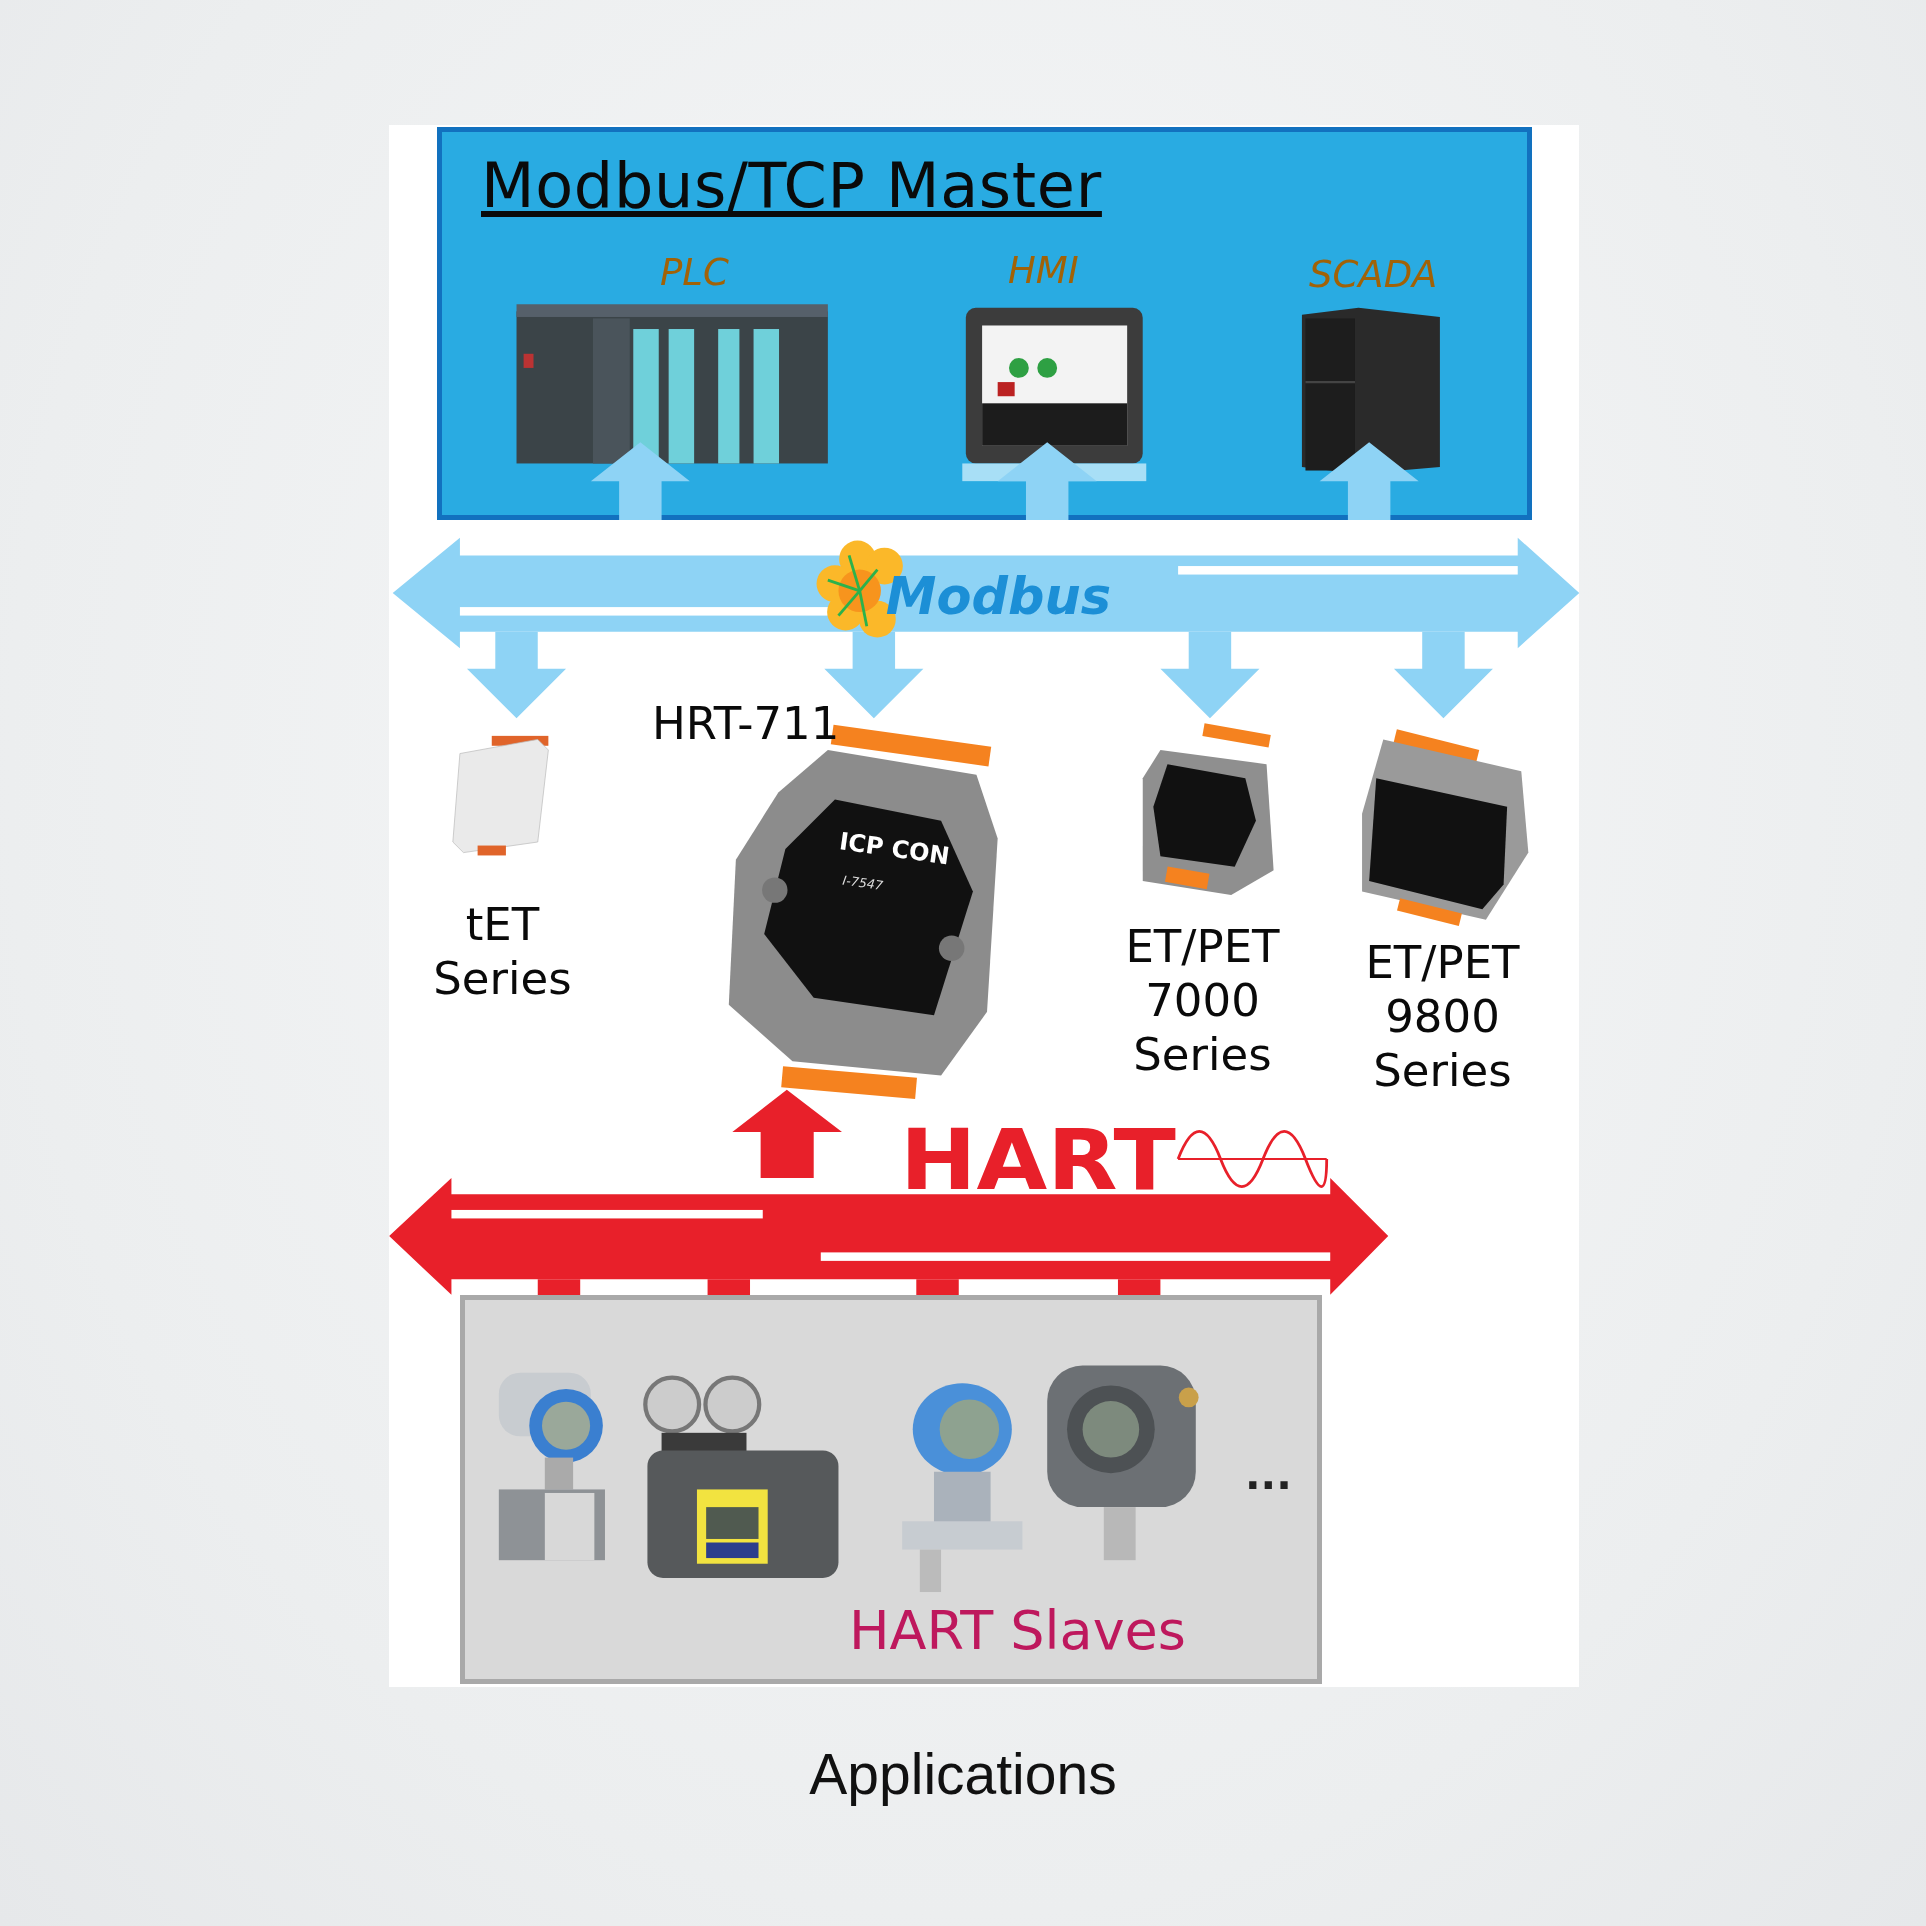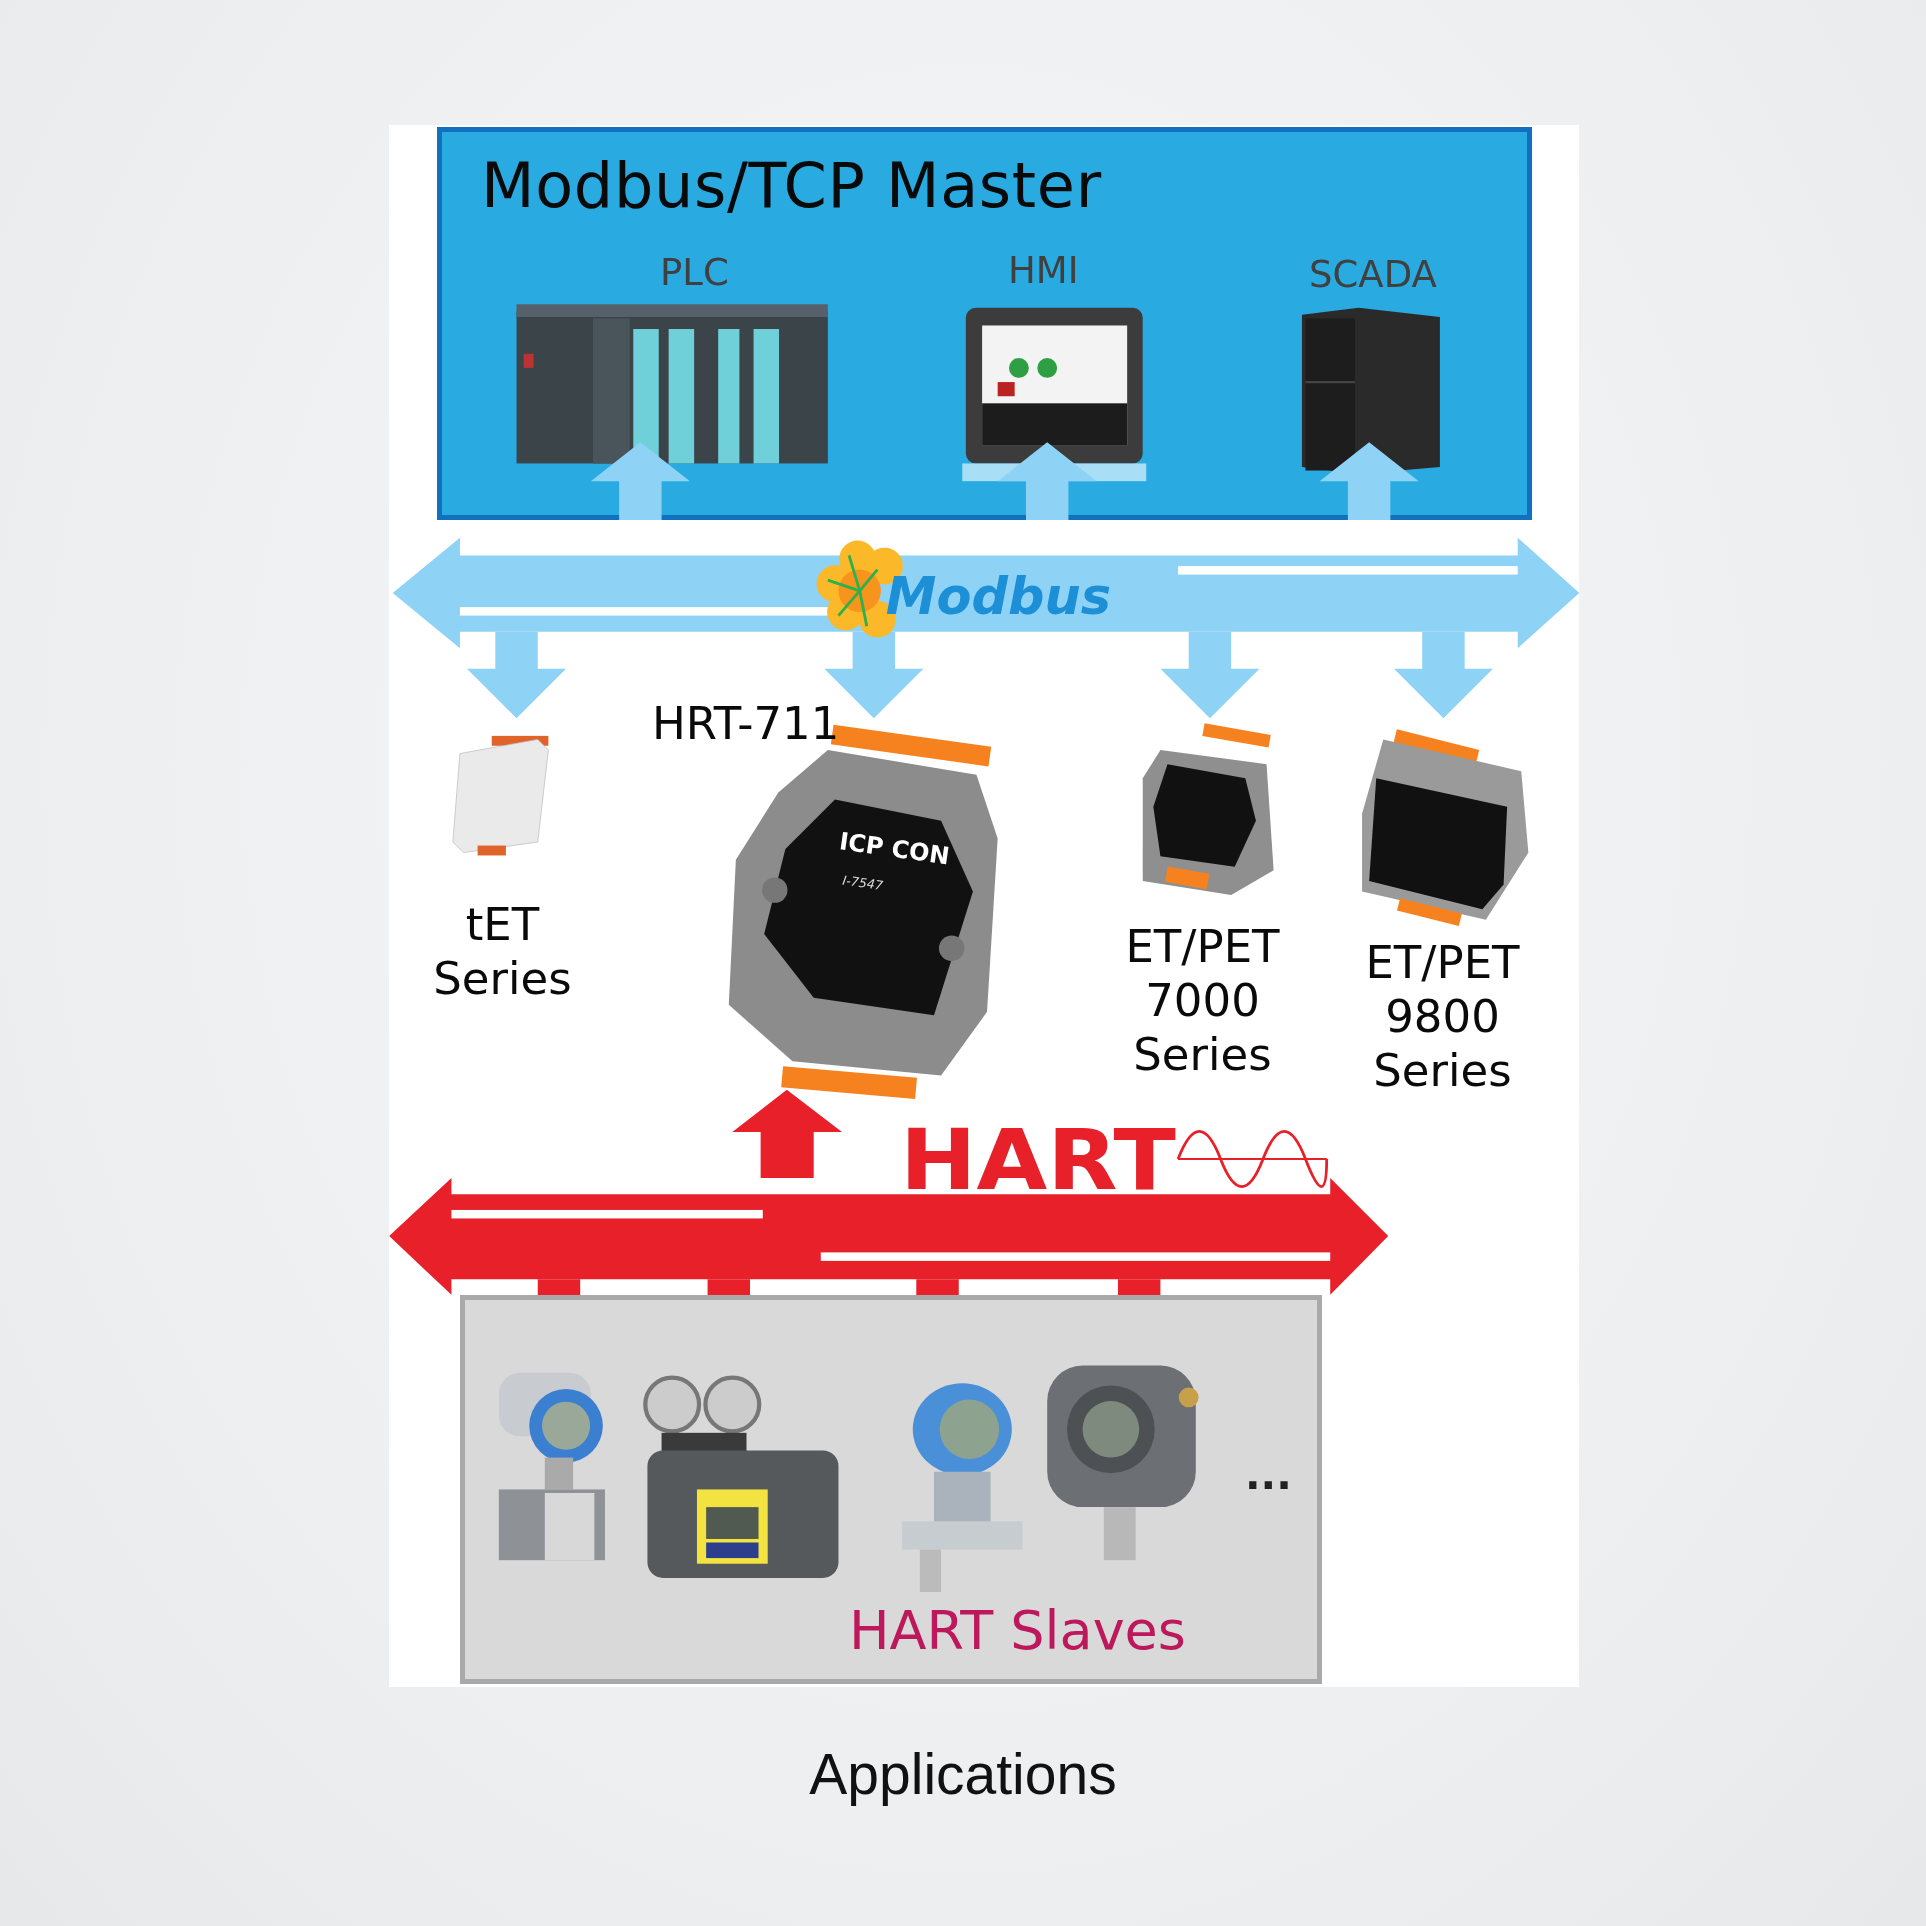--- a/index.html
+++ b/index.html
@@ -1,21 +1,21 @@
 <!DOCTYPE html>
 <html style="font-size:11.3px"><head>
 <meta charset="utf-8">
 <style>
   html,body{margin:0;padding:0;}
   body{width:1926px;height:1926px;background:radial-gradient(ellipse at 50% 40%,#f6f7f8 0%,#eceeef 70%,#e6e8ea 100%);position:relative;overflow:hidden;font-family:"DejaVu Sans","Liberation Sans",sans-serif;}
   .abs{position:absolute;}
   #panel{left:389px;top:125px;width:1190px;height:1562px;background:#fff;}
   #master{left:437px;top:127px;width:1095px;height:393px;background:#29abe2;border:5px solid #1271bf;box-sizing:border-box;}
-  #master-title{left:481px;top:149px;font-size:62px;color:#0a0a0a;letter-spacing:0.7px;}
-  .mlabel{font-size:37px;color:#404040;}
+  #master-title{left:481px;top:149px;font-size:62px;color:#0a0a0a;letter-spacing:0.7px;text-decoration:underline;}
+  .mlabel{font-size:37px;color:#a16207;font-style:italic;}
   .caption{font-size:45px;color:#0a0a0a;text-align:center;line-height:54px;}
   #app-caption{left:0;width:1926px;top:1741px;text-align:center;font-size:57px;color:#111;font-family:"Liberation Sans",sans-serif;}
   #slaves-box{left:460px;top:1295px;width:862px;height:389px;background:#d9d9d9;border:5px solid #a9a9a9;box-sizing:border-box;}
   #slaves-title{left:849px;top:1599px;font-size:54px;color:#be185d;}
   svg{position:absolute;left:0;top:0;}
 </style>
 </head>
 <body>
 
 <div id="panel" class="abs"></div>

